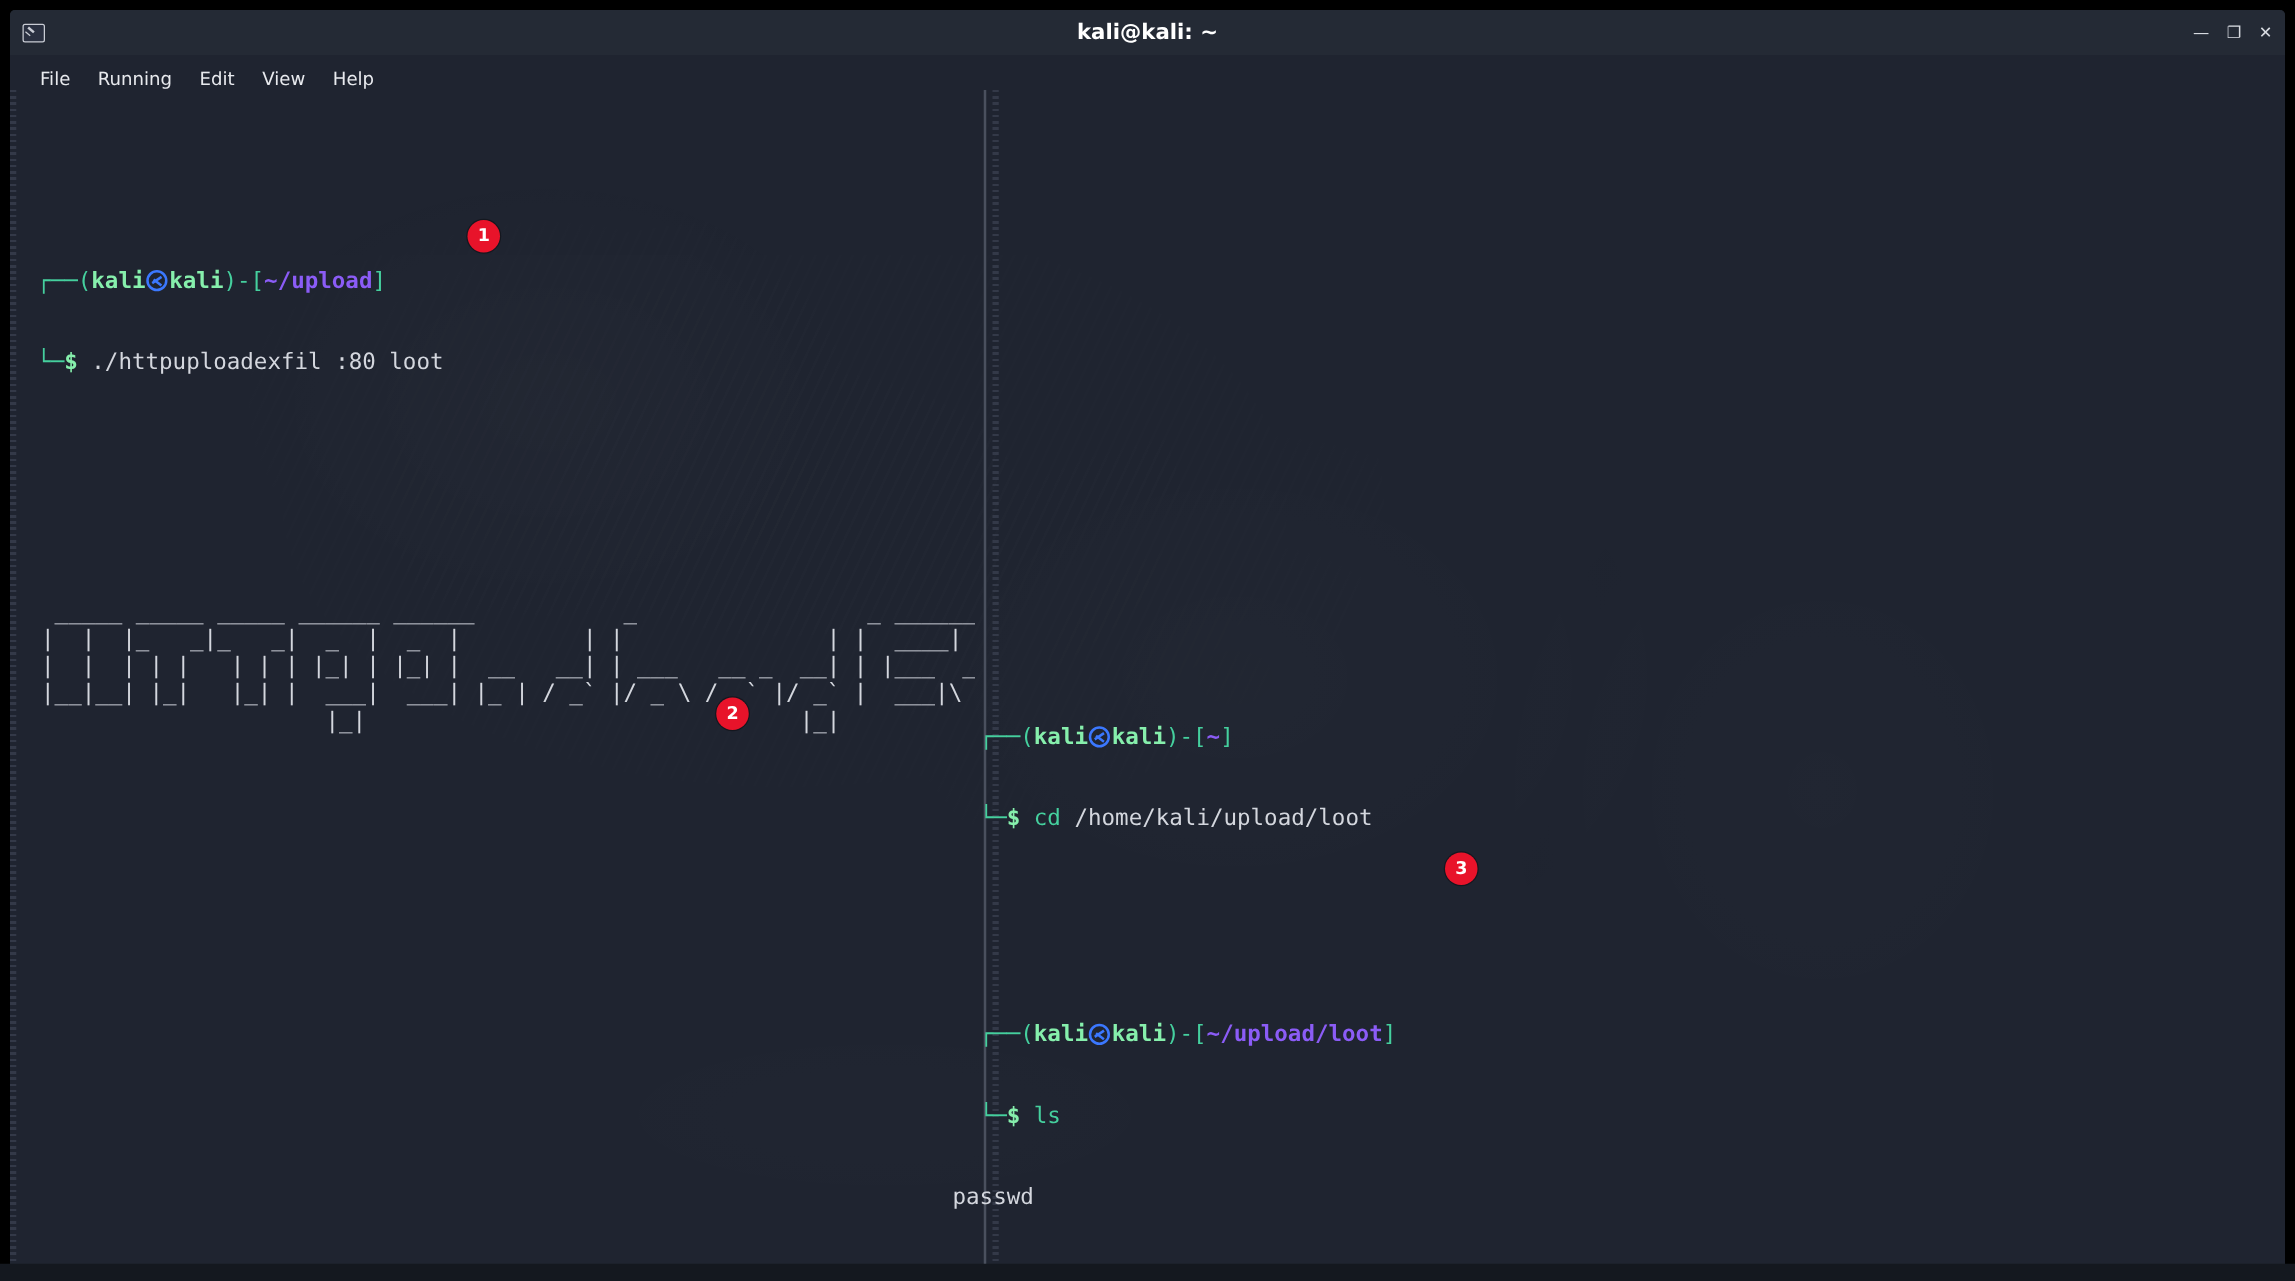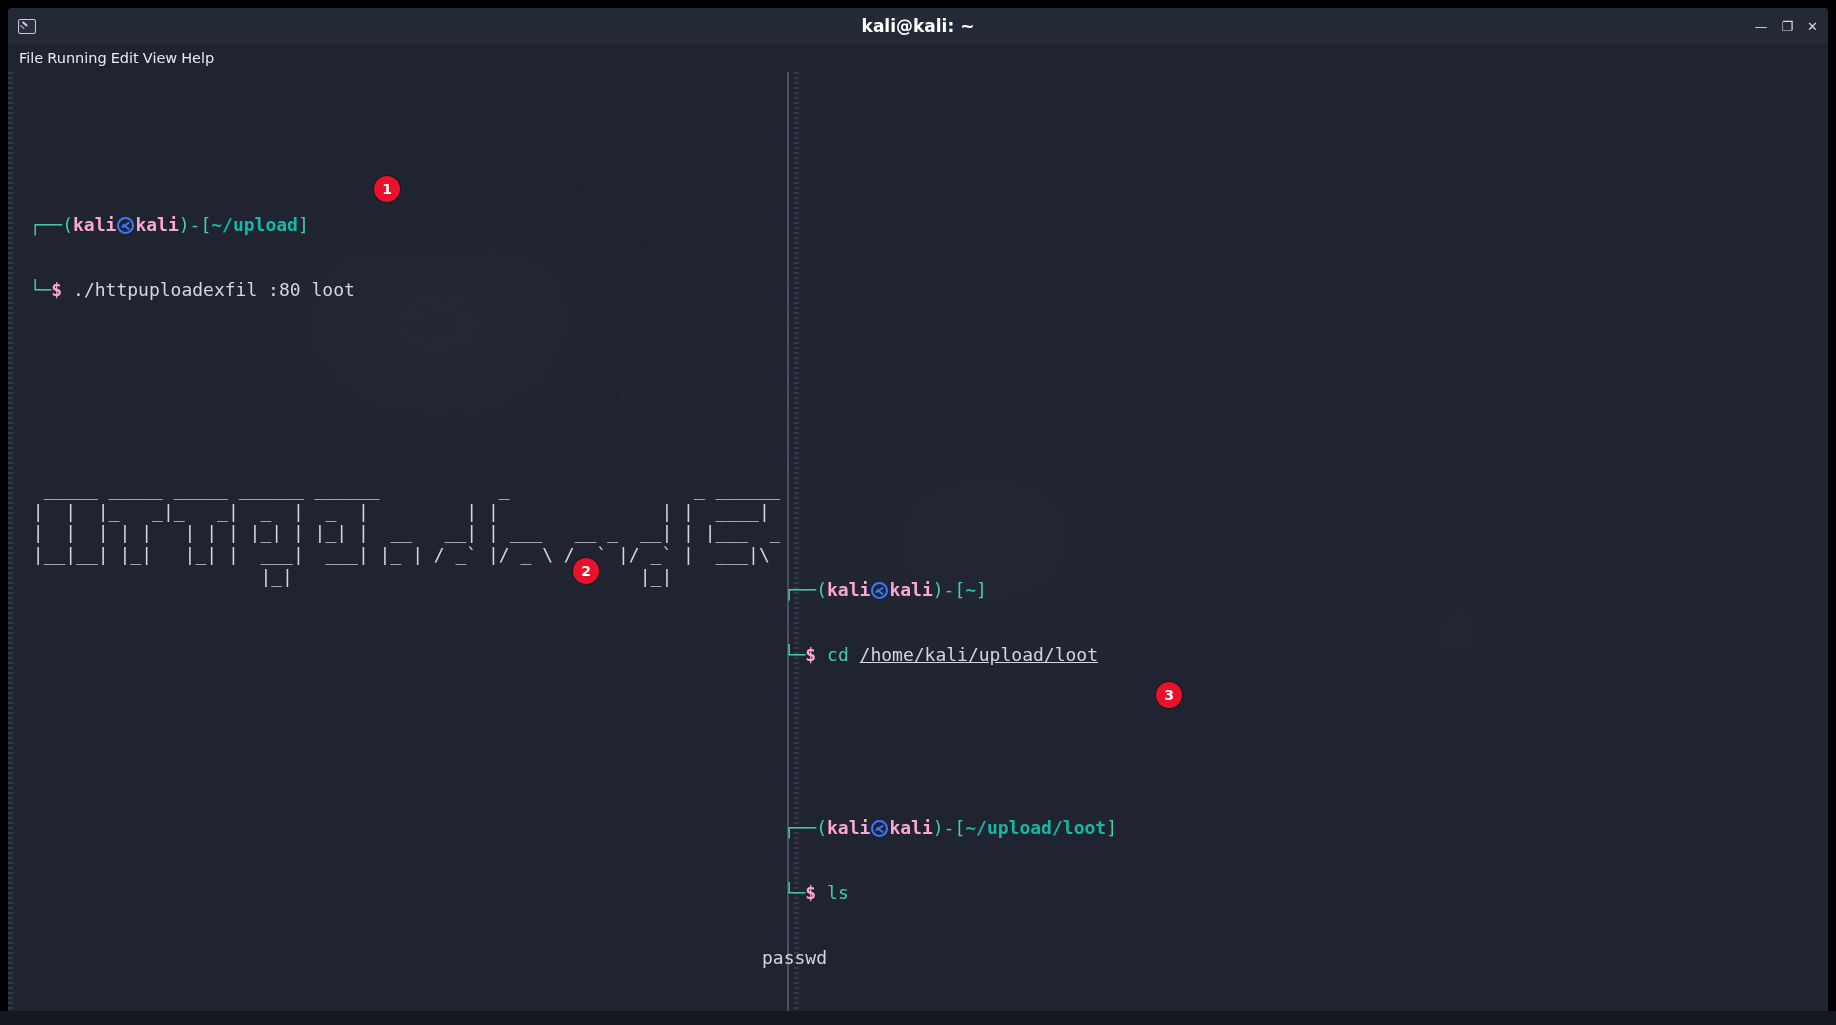--- a/index.html
+++ b/index.html
@@ -80,23 +80,23 @@
     z-index: 2;
   }
   #win-controls span { cursor: default; line-height: 1; }
 
   
   #menubar {
     height: 28px;
     flex: 0 0 28px;
     background: #1f2430;
     display: flex;
-    align-items: center;
-    padding-left: 11px;
-    gap: 4px;
+    align-items: flex-end;
+    padding-left: 24px;
+    gap: 22px;
     font-family: "DejaVu Sans", "Liberation Sans", sans-serif;
     font-size: 14.5px;
     color: #e8eaee;
   }
   #menubar .menu-item { cursor: default; }
 
   
   #terminal {
     position: relative;
     flex: 1 1 auto;
@@ -153,25 +153,25 @@
     opacity: .75;
   }
   #pane-scroll-left  { left: 0px; }
   #pane-scroll-right { left: 786px; }
 
   .row { display: block; min-height: 21.7px; }
   .pad-left { padding-left: 14px; }
 
   
   .c-green  { color: #45d09e; }
-  .c-blue   { color: #f9a8d4; font-weight: bold; }
-  .c-path   { color: #14b8a6; font-weight: bold; }
+  .c-blue   { color: #86efac; font-weight: bold; }
+  .c-path   { color: #8b5cf6; font-weight: bold; }
   .c-cmd    { color: #45d09e; }
   .c-white  { color: #d4d7de; }
-  .underline { text-decoration: underline; }
+  .underline { }
   .prompt-corner { color: #45d09e; }
 
   
   .kali-glyph {
     display: inline-block;
     width: 17px; height: 17px;
     border: 2px solid #3b78ff;
     border-radius: 50%;
     position: relative;
     vertical-align: -3px;

